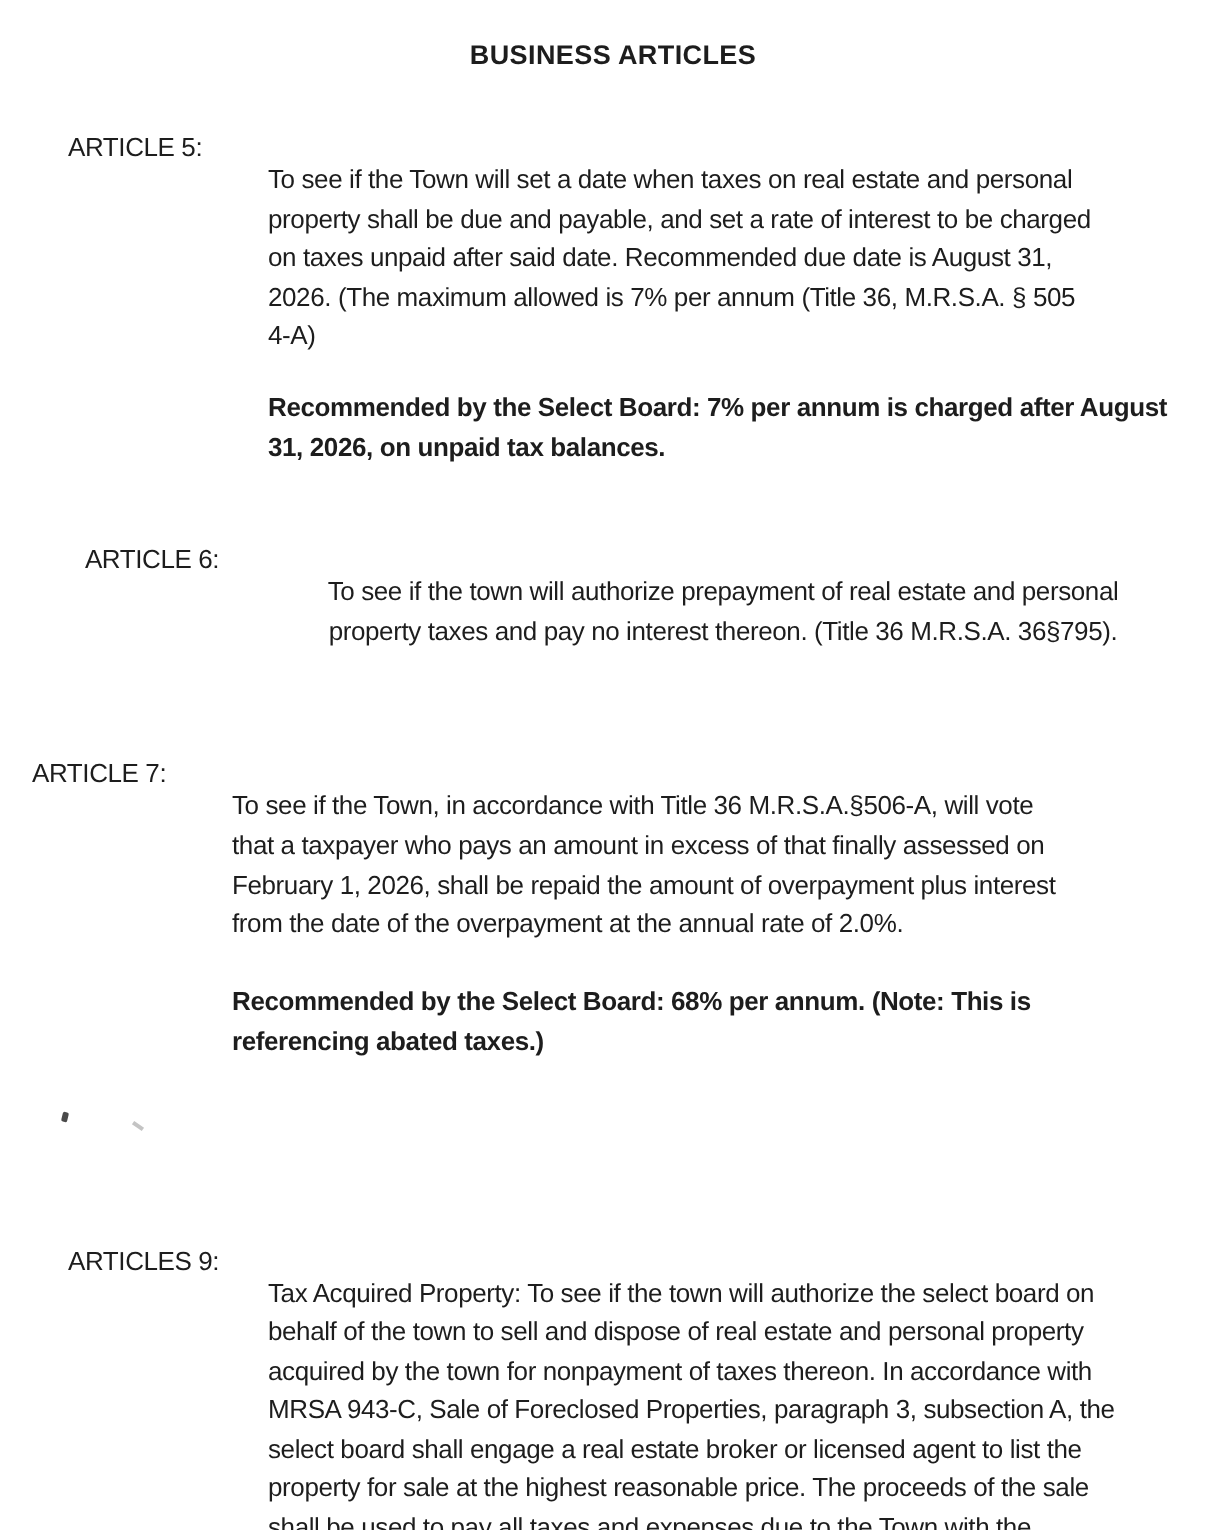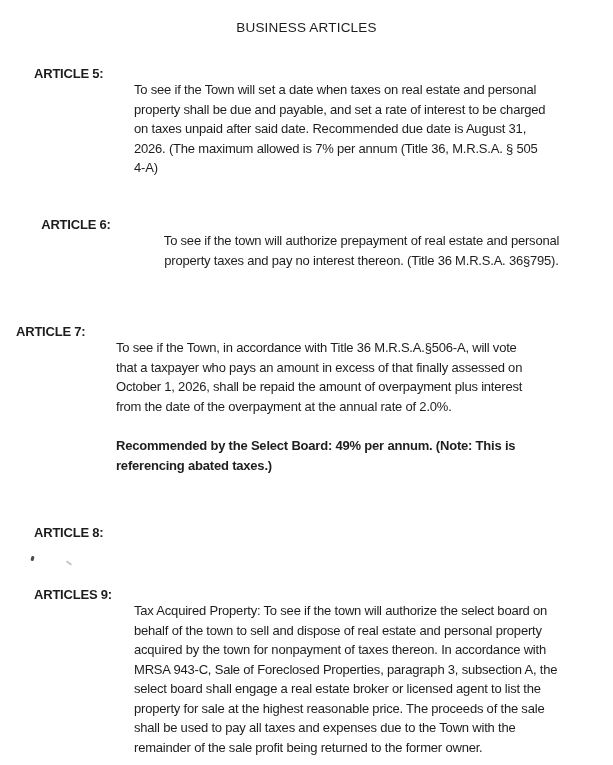--- a/index.html
+++ b/index.html
@@ -11,39 +11,39 @@
     background: #ffffff;
     font-family: "Liberation Sans", sans-serif;
     color: #1d1d1d;
     overflow: hidden;
   }
   .title {
     margin: 0;
     padding-top: 19px;
     text-align: center;
     font-size: 13.5px;
-    font-weight: 400;
+    font-weight: 700;
     letter-spacing: 0.2px;
     line-height: 17px;
   }
   .articles { margin-top: 28px; }
   .article {
     display: grid;
     grid-template-columns: 84px 1fr;
     padding-left: 34px;
     padding-right: 8px;
     font-size: 13px;
     letter-spacing: -0.2px;
     line-height: 19.6px;
   }
   .articles .article:nth-child(1) { margin-bottom: 21px; }
   .articles .article:nth-child(2) { margin-bottom: 36px; text-align: center; }
   .articles .article:nth-child(3) { margin-bottom: 32px; padding-left: 16px; }
   .articles .article:nth-child(4) { margin-bottom: 42px; }
-  .article-label { font-weight: 700; }
+  .article-label { font-weight: 400; }
   .article-body, .article-rec {
     margin: 16px;
     white-space: pre-line;
   }
   .article-rec { font-weight: 700; }
   .article-rec.gap { margin-top: 19.6px; }
   .artifact-1 {
     position: absolute;
     left: 31px; top: 556px;
     width: 3px; height: 5px;
@@ -66,46 +66,47 @@
   <h1 class="title">BUSINESS ARTICLES</h1>
   <div class="articles">
   <section class="article">
     <div class="article-label">ARTICLE 5:</div>
     <div class="article-text-col">
       <p class="article-body">To see if the Town will set a date when taxes on real estate and personal
 property shall be due and payable, and set a rate of interest to be charged
 on taxes unpaid after said date. Recommended due date is August 31,
 2026. (The maximum allowed is 7% per annum (Title 36, M.R.S.A. § 505
 4-A)</p>
+      <p class="article-rec">Recommended by the Select Board: 7% per annum is charged after August
+31, 2026, on unpaid tax balances.</p>
     </div>
   </section>
 
   <section class="article">
     <div class="article-label">ARTICLE 6:</div>
     <div class="article-text-col">
       <p class="article-body">To see if the town will authorize prepayment of real estate and personal
 property taxes and pay no interest thereon. (Title 36 M.R.S.A. 36§795).</p>
 
     </div>
   </section>
 
   <section class="article">
     <div class="article-label">ARTICLE 7:</div>
     <div class="article-text-col">
       <p class="article-body">To see if the Town, in accordance with Title 36 M.R.S.A.§506-A, will vote
 that a taxpayer who pays an amount in excess of that finally assessed on
-October 1, 2026, shall be repaid the amount of overpayment plus interest
+February 1, 2026, shall be repaid the amount of overpayment plus interest
 from the date of the overpayment at the annual rate of 2.0%.</p>
-      <p class="article-rec gap">Recommended by the Select Board: 49% per annum. (Note: This is
+      <p class="article-rec gap">Recommended by the Select Board: 68% per annum. (Note: This is
 referencing abated taxes.)</p>
     </div>
   </section>
 
   <section class="article">
-    <div class="article-label">ARTICLE 8:</div>
   </section>
 
   <section class="article">
     <div class="article-label">ARTICLES 9:</div>
     <div class="article-text-col">
       <p class="article-body">Tax Acquired Property: To see if the town will authorize the select board on
 behalf of the town to sell and dispose of real estate and personal property
 acquired by the town for nonpayment of taxes thereon. In accordance with
 MRSA 943-C, Sale of Foreclosed Properties, paragraph 3, subsection A, the
 select board shall engage a real estate broker or licensed agent to list the

